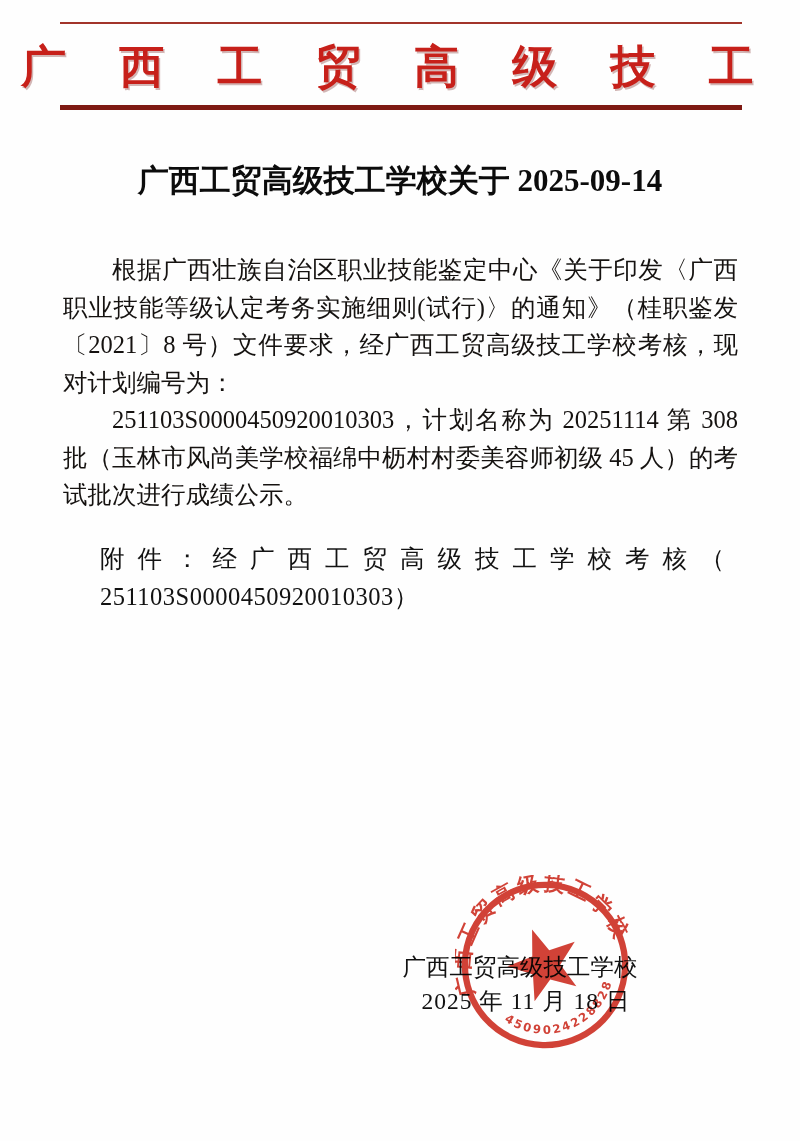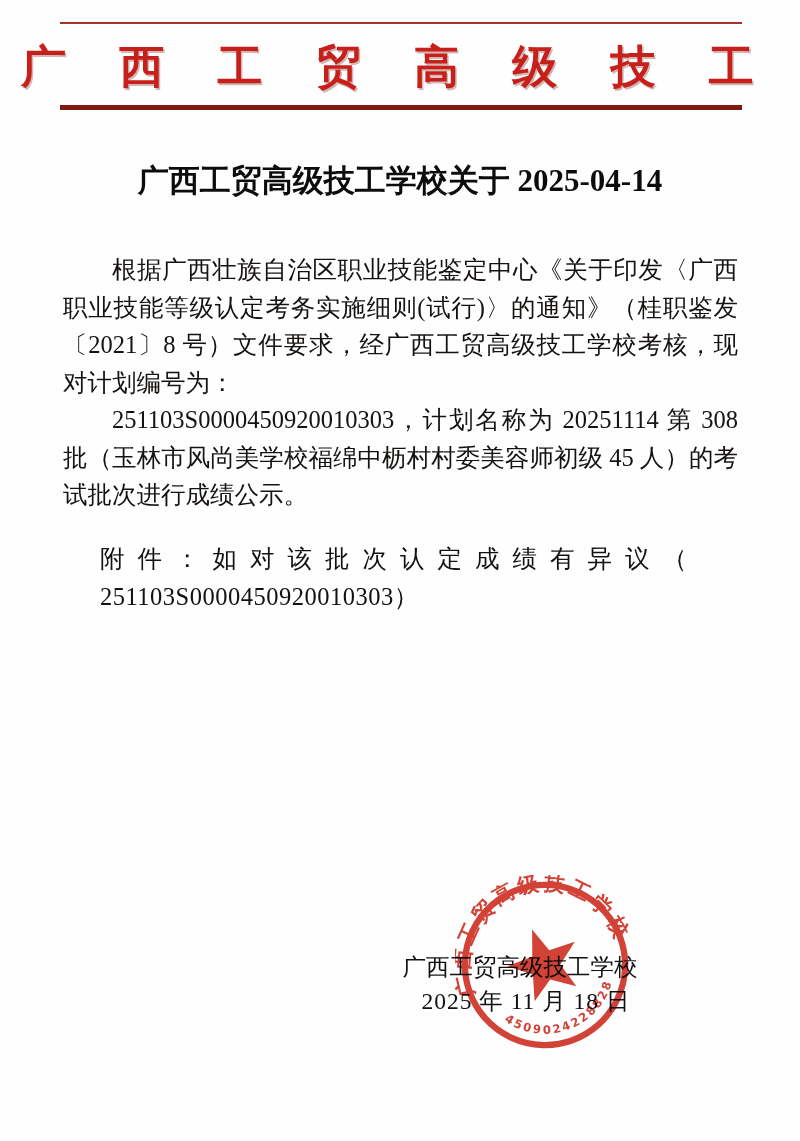--- a/index.html
+++ b/index.html
@@ -70,30 +70,30 @@
 
 <div class="page">
 
   <div class="letterhead">
     <div class="rule-thin"></div>
     <div class="school-name">广 西 工 贸 高 级 技 工 学 校</div>
     <div class="rule-thick"></div>
   </div>
 
   <div class="doc-title">
-    <div>广西工贸高级技工学校关于 2025-04-14</div>
+    <div>广西工贸高级技工学校关于 2025-09-14</div>
   </div>
 
   <div class="body-text">
     <p>根据广西壮族自治区职业技能鉴定中心《关于印发〈广西职业技能等级认定考务实施细则(试行)〉的通知》（桂职鉴发〔2021〕8 号）文件要求，经广西工贸高级技工学校考核，现对计划编号为：</p>
     <p>251103S0000450920010303，计划名称为 20251114 第 308 批（玉林市风尚美学校福绵中枥村村委美容师初级 45 人）的考试批次进行成绩公示。</p>
   </div>
 
   <div class="attach">
-    <div class="attach-l1">附件：如对该批次认定成绩有异议（</div>
+    <div class="attach-l1">附件：经广西工贸高级技工学校考核（</div>
     <div class="attach-l2">251103S0000450920010303）</div>
   </div>
 
   <div class="sig">
     <div>广西工贸高级技工学校</div>
     <div class="sig-date">2025 年 11 月 18 日</div>
   </div>
 
   <svg class="seal" viewBox="0 0 200 200">
     <g transform="rotate(-20 100 100)" fill="#ce3226" stroke="none">

